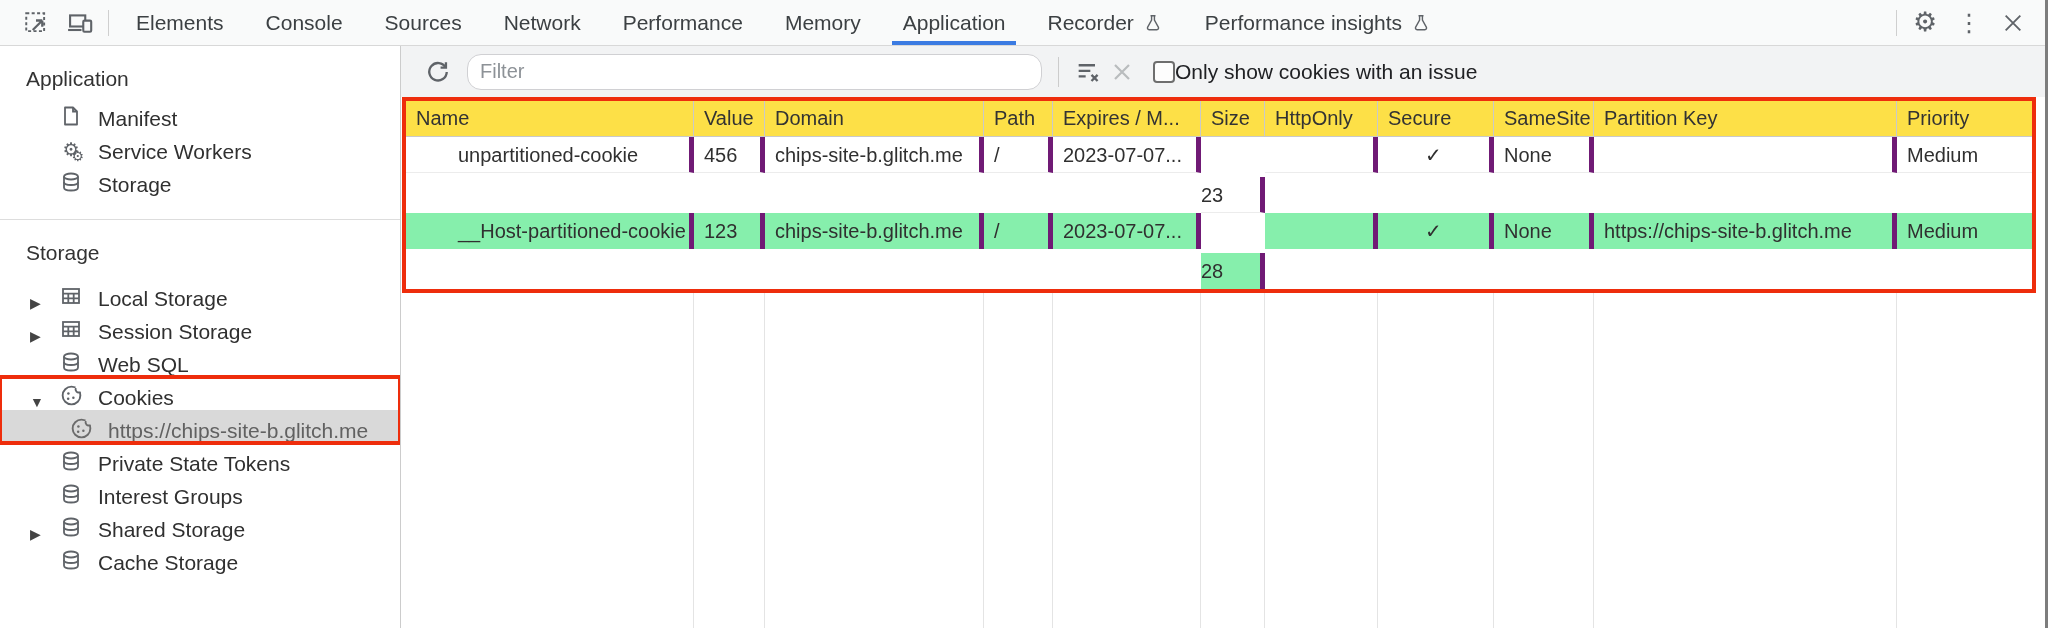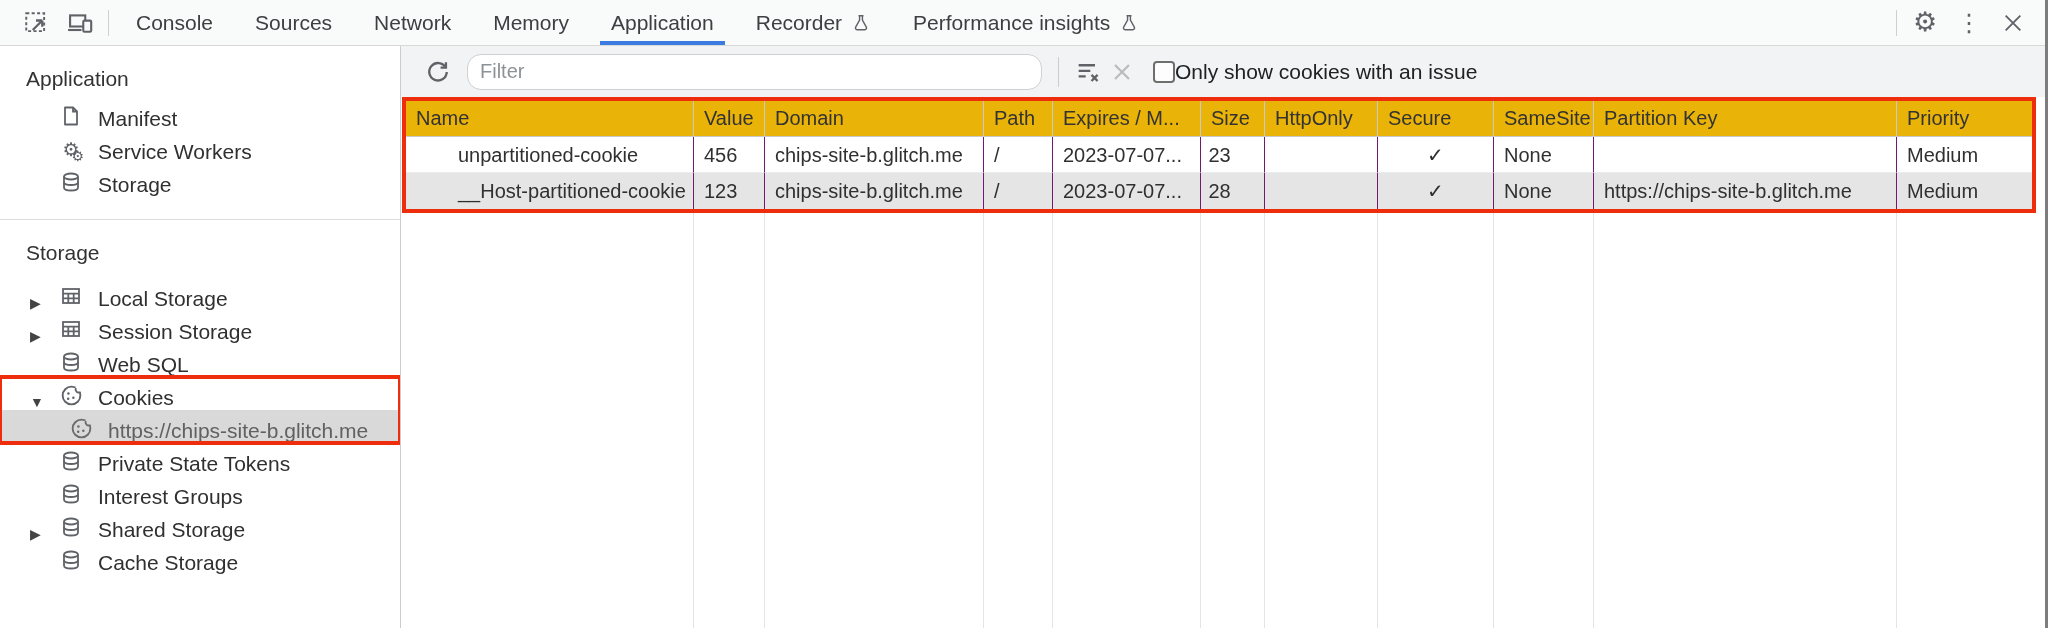--- a/index.html
+++ b/index.html
@@ -44,28 +44,28 @@
   .filter-input { margin-left:12px; width:575px; height:36px; background:#fff; border:1px solid #d0d0d3; border-radius:14px; font-size:20px; color:#333; padding:0 12px; font-family:"Liberation Sans",sans-serif; outline:none; }
   .filter-input::placeholder { color:#8d9297; }
   .fb-divider { width:1px; height:30px; background:#cccccc; margin:0 12px 0 16px; }
   .fb-x { color:#b9bcbe; }
   .checkbox { width:22px; height:22px; border:2px solid #6e6e6e; border-radius:4px; background:#fdfdfd; margin-left:14px; flex:0 0 22px; }
   .cb-label { font-size:21px; color:#202124; white-space:nowrap; }
 
   
   .table-frame { margin:0 9px 0 1px; width:1634px; border:4px solid #ee2d0c; flex:0 0 auto; background:#fff; }
   .cols { display:grid; grid-template-columns:288px 71px 219px 69px 148px 64px 113px 116px 100px 303px minmax(0,1fr); }
-  .hcell { height:36px; line-height:35px; background:#eab308; border-right:1px solid #c9c9c9; border-bottom:1px solid #c9c9c9; padding-left:10px; font-size:20px; color:#333; white-space:nowrap; overflow:hidden; }
+  .hcell { height:36px; line-height:35px; background:#fde047; border-right:1px solid #c9c9c9; border-bottom:1px solid #c9c9c9; padding-left:10px; font-size:20px; color:#333; white-space:nowrap; overflow:hidden; }
   .hcell:last-child { border-right:none; }
-  .cell { height:36px; line-height:36px; border-right:1px solid #701a75; padding-left:10px; font-size:20px; color:#303030; white-space:nowrap; overflow:hidden; }
+  .cell { height:36px; line-height:36px; border-right:5px solid #701a75; padding-left:10px; font-size:20px; color:#303030; white-space:nowrap; overflow:hidden; }
   .cell:last-child { border-right:none; }
   .row0 .cell { border-bottom:1px solid #ececec; background:#fff; }
-  .row1 .cell { background:#e5e5e5; }
+  .row1 .cell { background:#86efac; }
   .cell.name { padding-left:52px; }
-  .cell.num { text-align:center; padding-right:26px; padding-left:0; }
+  .cell.num { text-align:left; padding-right:26px; padding-left:0;margin-top:40px; }
   .cell.center { text-align:center; padding-left:0; }
   .grid-filler { margin-left:5px; width:1626px; flex:1 1 auto; }
   .grid-filler .fcell { border-right:1px solid #e4e4e4; }
   .grid-filler .fcell:last-child { border-right:1px solid #e4e4e4; }
   svg { display:block; }
 </style>
 </head>
 <body>
 
 <div class="app">
@@ -82,27 +82,33 @@
         <svg width="28" height="28" viewBox="0 0 24 24" fill="none" stroke="currentColor" stroke-width="1.8">
           <rect x="3.5" y="5.5" width="13" height="9.5"></rect>
           <path d="M1.8 18h11.5"></path>
           <rect x="14.8" y="10" width="6.8" height="9.5" rx="1" fill="#f9fafa"></rect>
         </svg>
       </div>
       <div class="tb-divider"></div>
     </div>
     <div class="tabs">
       <div class="tab">
+          <span>Elements</span>
+        </div>
+      <div class="tab">
           <span>Console</span>
         </div>
       <div class="tab">
           <span>Sources</span>
         </div>
       <div class="tab">
           <span>Network</span>
+        </div>
+      <div class="tab">
+          <span>Performance</span>
         </div>
       <div class="tab">
           <span>Memory</span>
         </div>
       <div class="tab selected">
           <span>Application</span>
         </div>
       <div class="tab">
           <span>Recorder</span>
         <span class="flask">

